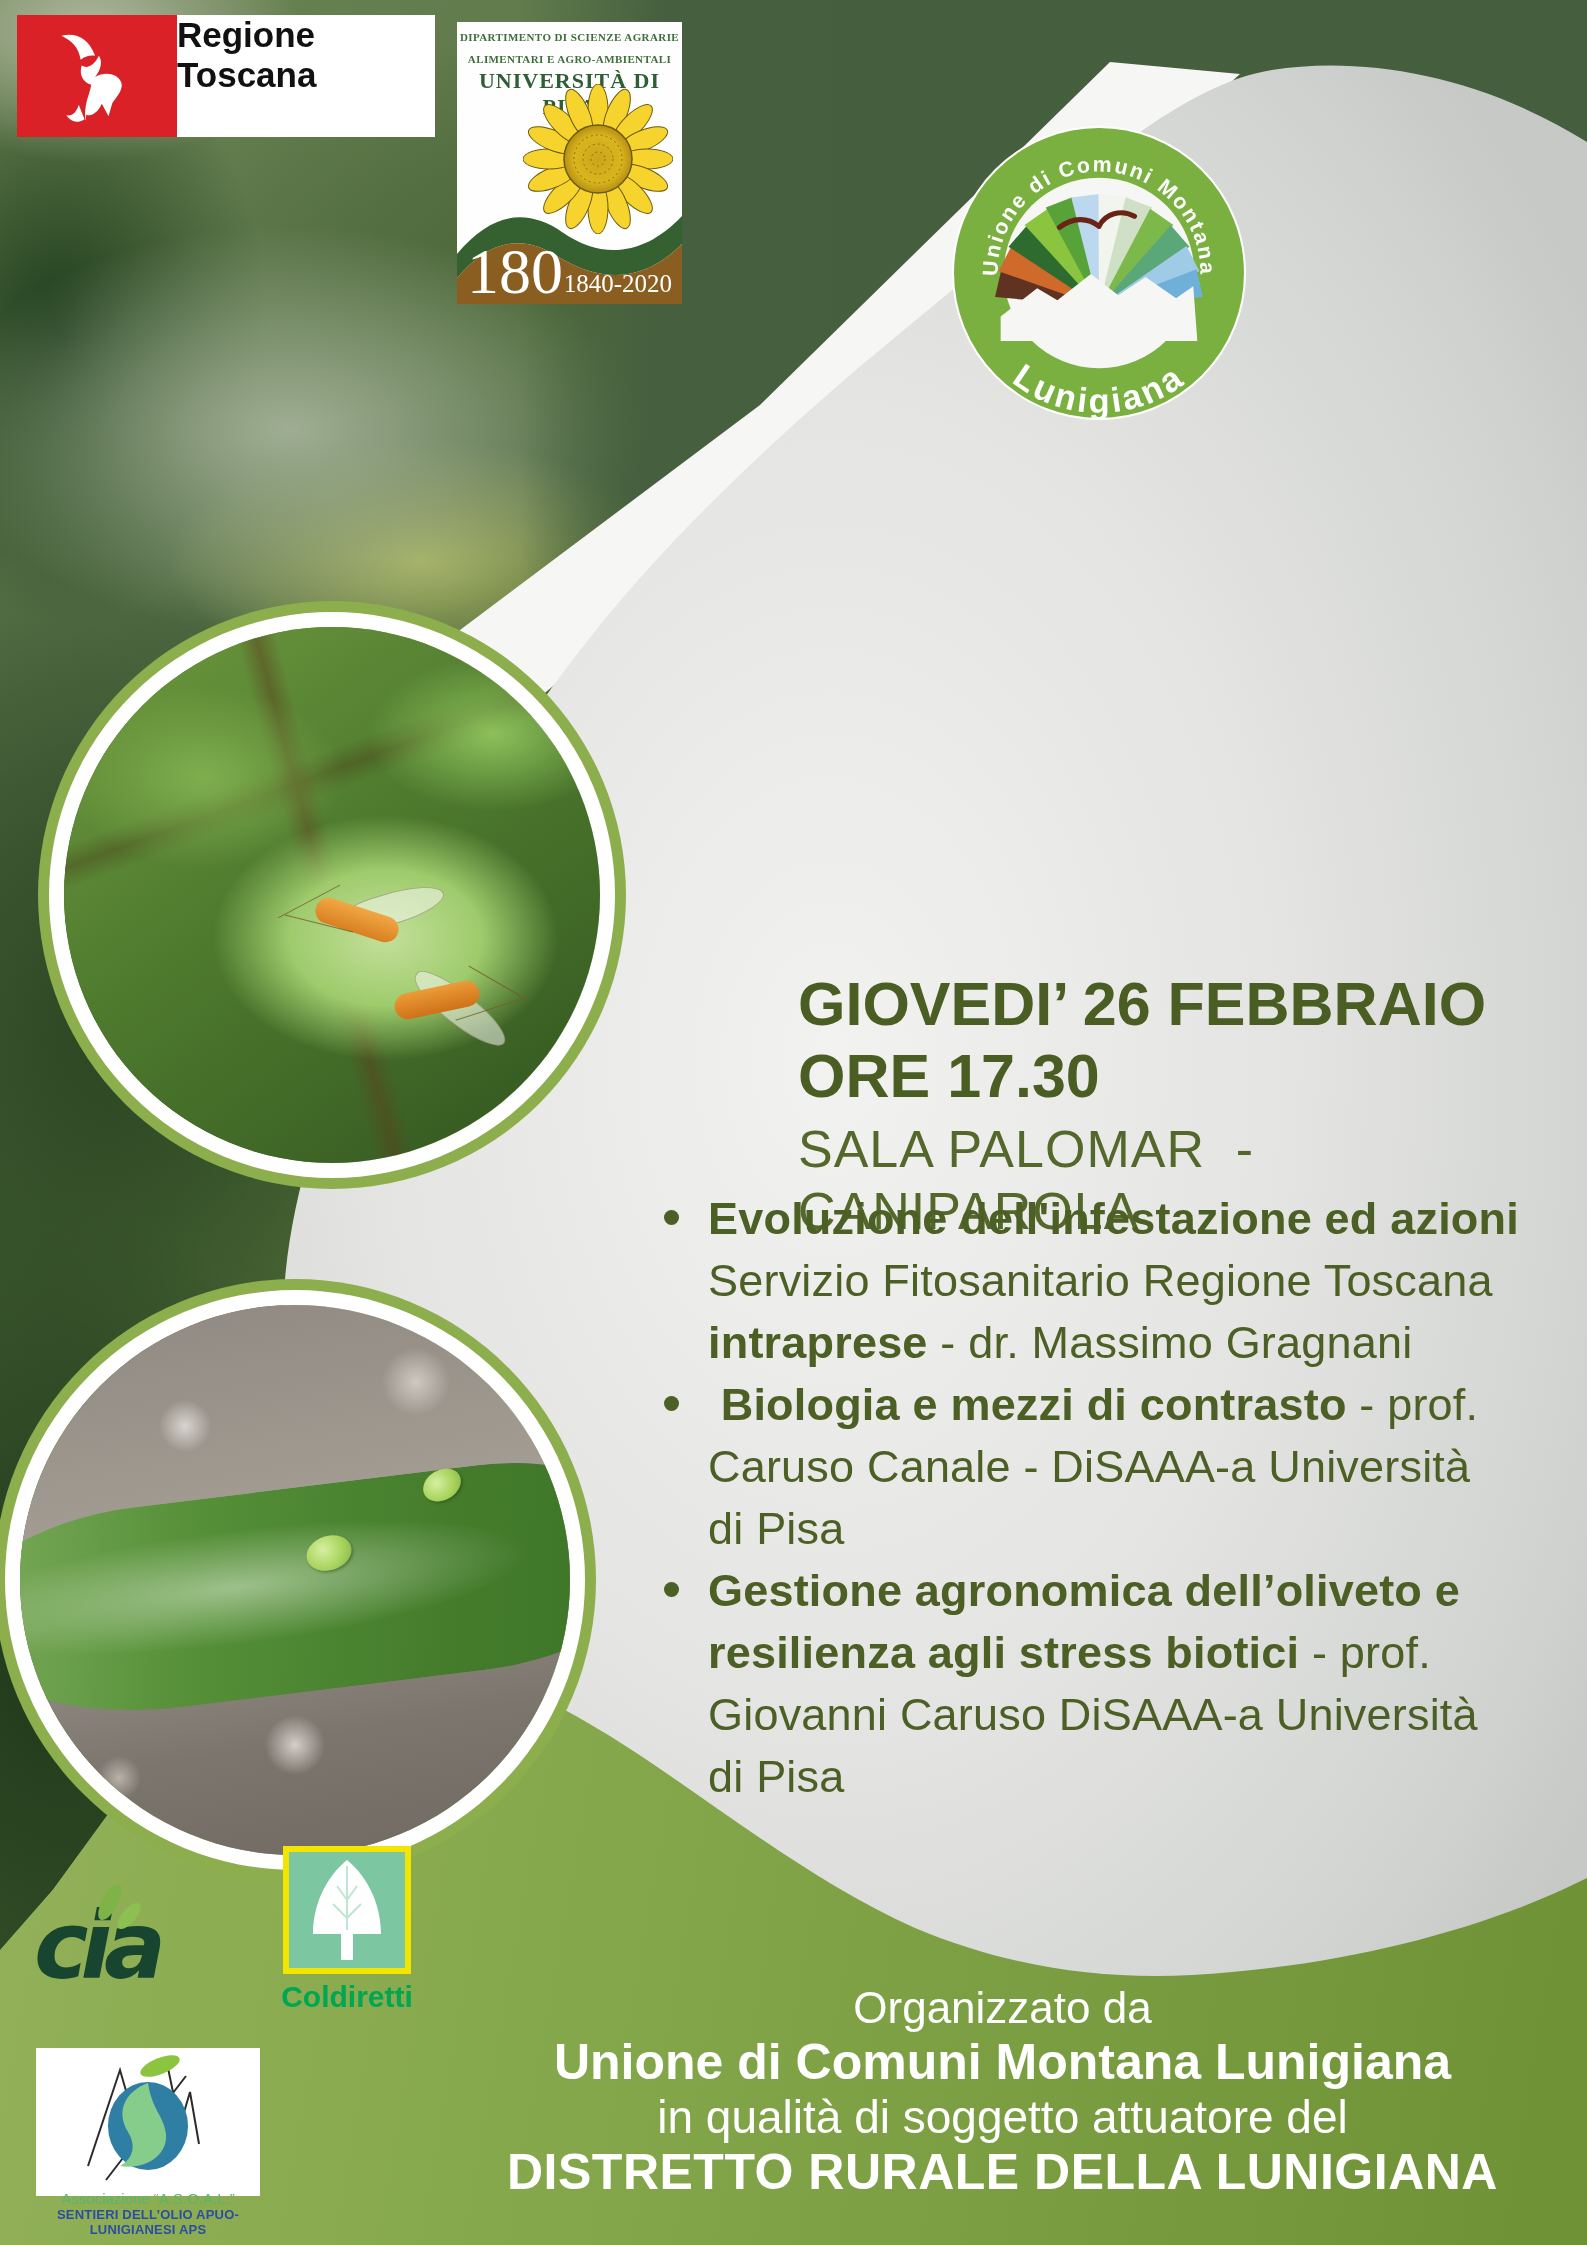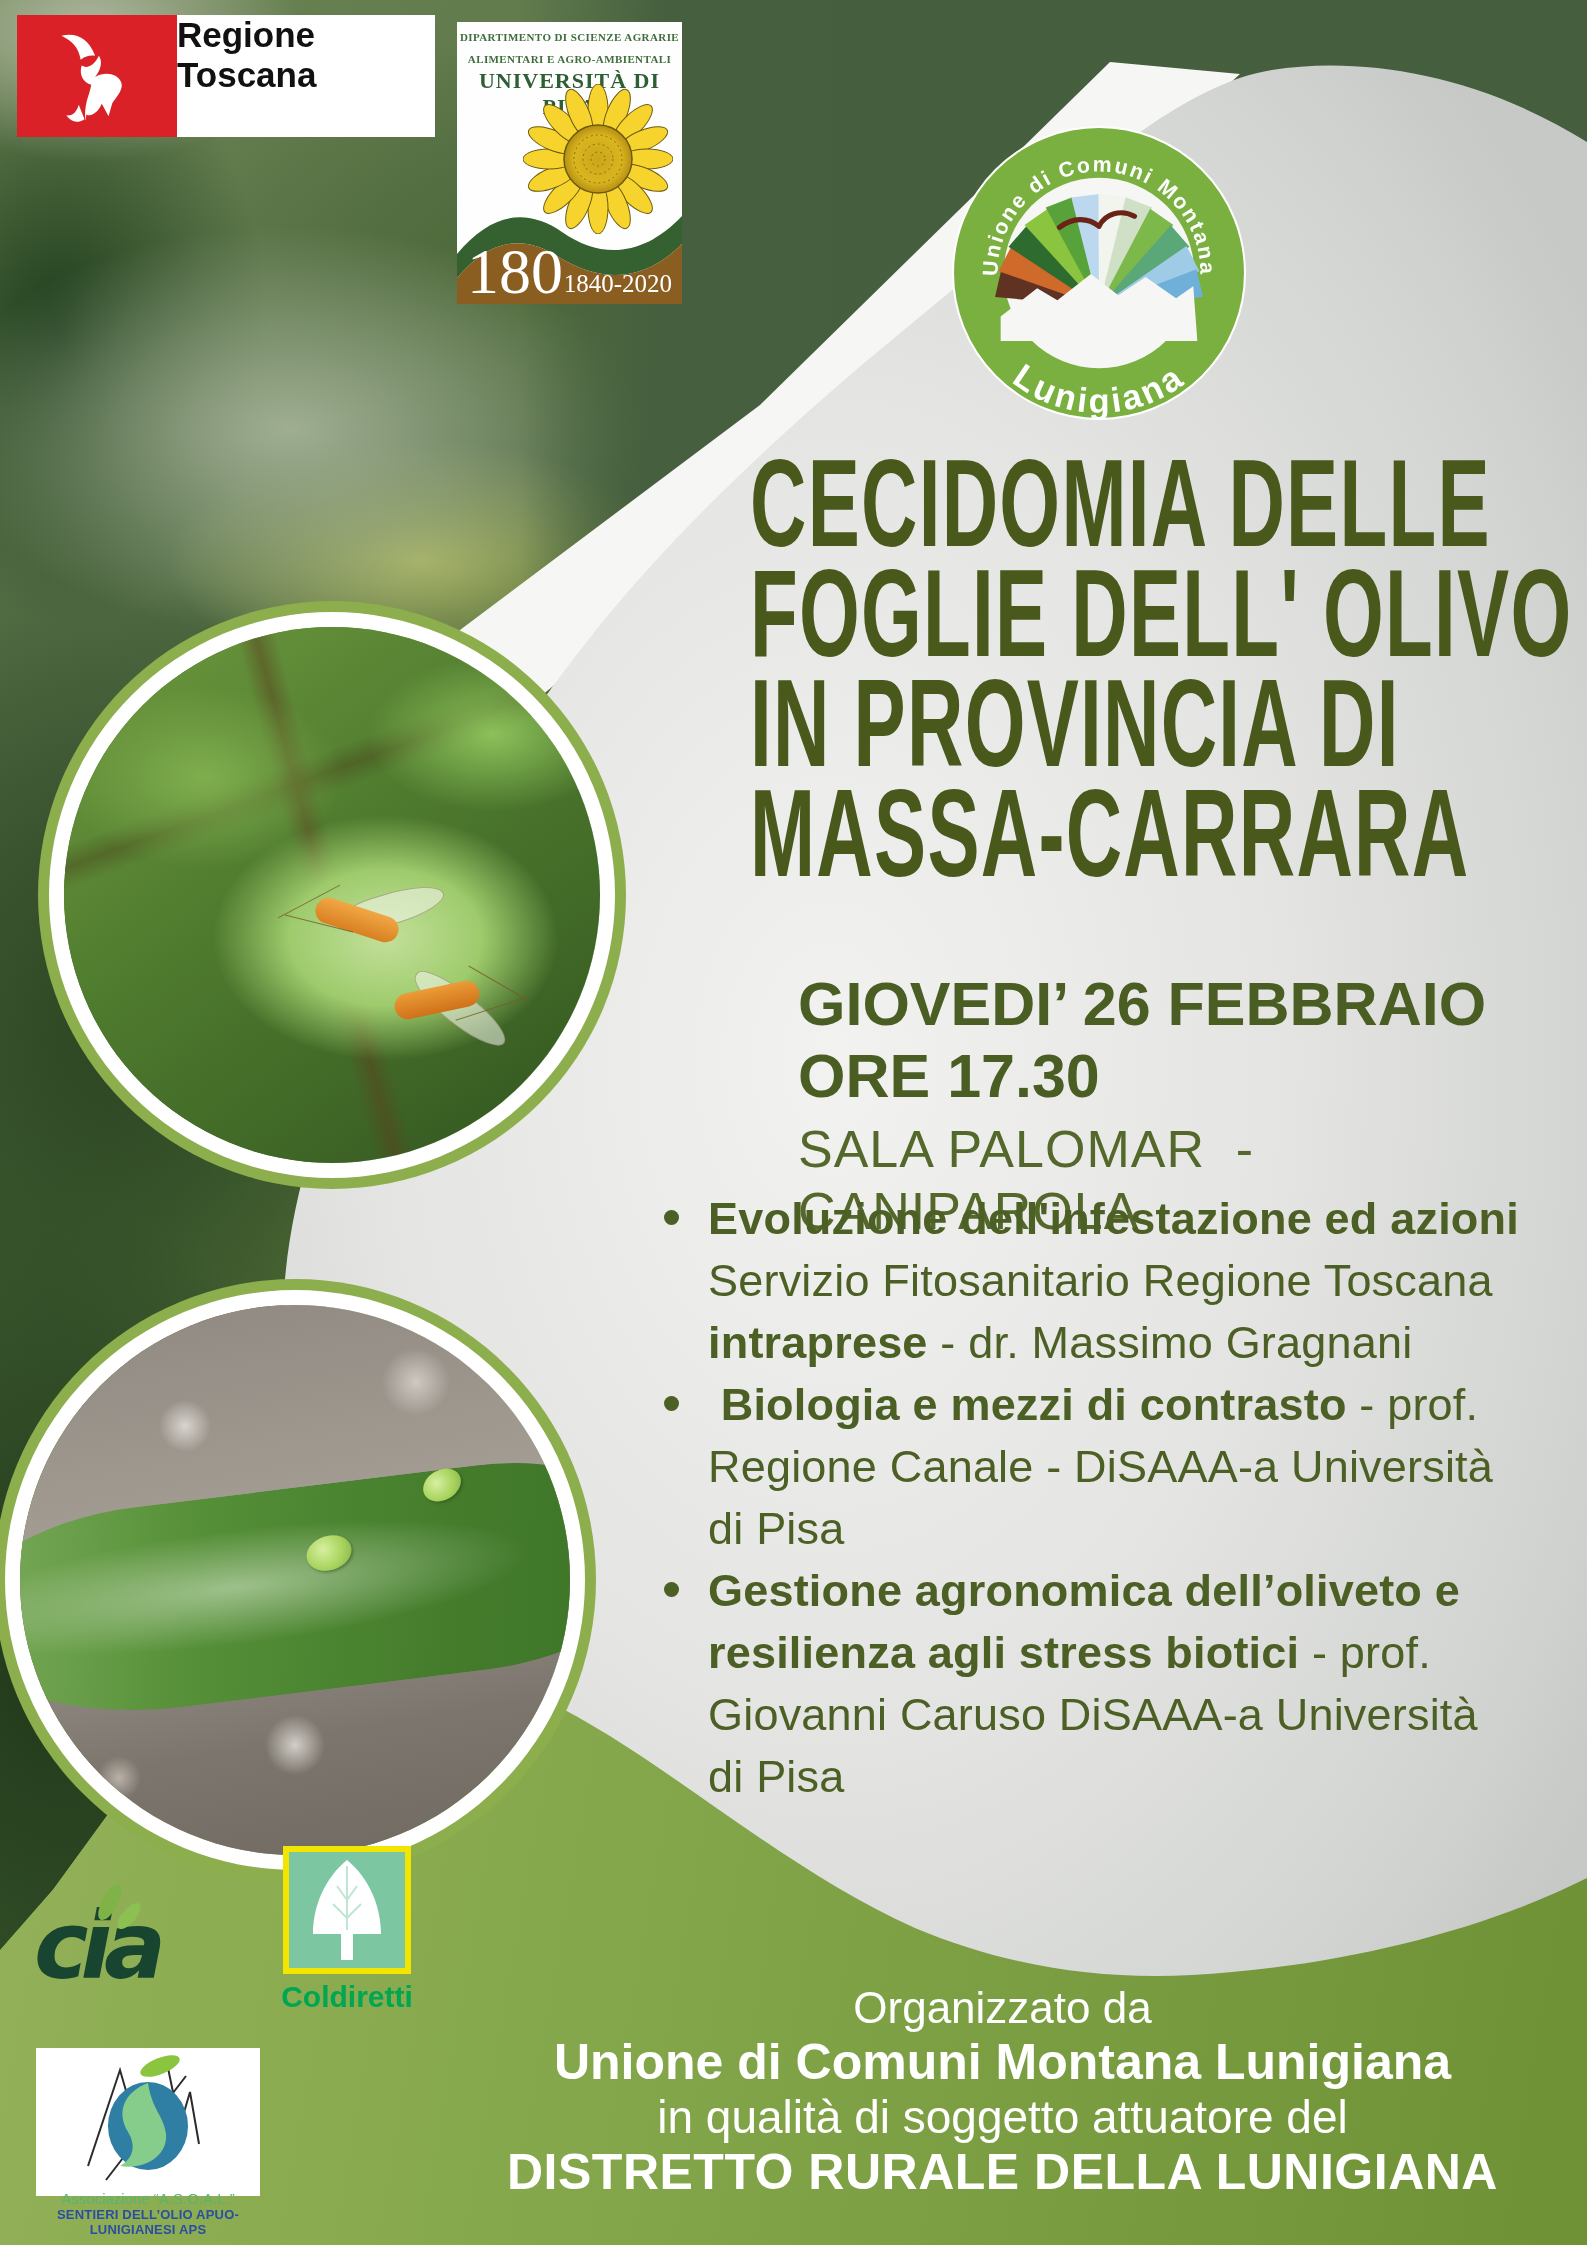--- a/index.html
+++ b/index.html
@@ -266,44 +266,38 @@
       <path id="lunBot" d="M 25.5,214 A 138,138 0 0 0 264.5,214"></path>
     </defs>
     <text font-size="21" font-weight="bold" fill="#ffffff" letter-spacing="2">
       <textPath href="#lunTop" startOffset="50%" text-anchor="middle">Unione di Comuni Montana</textPath>
     </text>
     <text font-size="34" font-weight="bold" fill="#ffffff" letter-spacing="3">
       <textPath href="#lunBot" startOffset="50%" text-anchor="middle">Lunigiana</textPath>
     </text>
   </svg>
 
-  <div id="title">
-    <div class="tline">CECIDOMIA DELLE</div>
-    <div class="tline">FOGLIE DELL' OLIVO</div>
-    <div class="tline">IN PROVINCIA DI</div>
-    <div class="tline">MASSA-CARRARA</div>
-  </div>
 
   <div id="event">
     <div class="d1">GIOVEDI’ 26 FEBBRAIO</div>
     <div class="d2">ORE 17.30</div>
     <div class="d3">SALA PALOMAR  - CANIPAROLA</div>
   </div>
 
   <div id="agenda">
     <div class="aitem">
       <div class="dot"></div>
       <div class="aline"><span class="b">Evoluzione dell'infestazione ed azioni</span><span></span></div>
       <div class="aline"><span class="b"></span><span>Servizio Fitosanitario Regione Toscana</span></div>
       <div class="aline"><span class="b">intraprese</span><span> - dr. Massimo Gragnani</span></div>
     </div>
     <div class="aitem">
       <div class="dot"></div>
       <div class="aline"><span class="b"> Biologia e mezzi di contrasto</span><span> - prof.</span></div>
-      <div class="aline"><span class="b"></span><span>Regione Canale - DiSAAA-a Università</span></div>
+      <div class="aline"><span class="b"></span><span>Caruso Canale - DiSAAA-a Università</span></div>
       <div class="aline"><span class="b"></span><span>di Pisa</span></div>
     </div>
     <div class="aitem">
       <div class="dot"></div>
       <div class="aline"><span class="b">Gestione agronomica dell’oliveto e</span><span></span></div>
       <div class="aline"><span class="b">resilienza agli stress biotici</span><span> - prof.</span></div>
       <div class="aline"><span class="b"></span><span>Giovanni Caruso DiSAAA-a Università</span></div>
       <div class="aline"><span class="b"></span><span>di Pisa</span></div>
     </div>
   </div>

